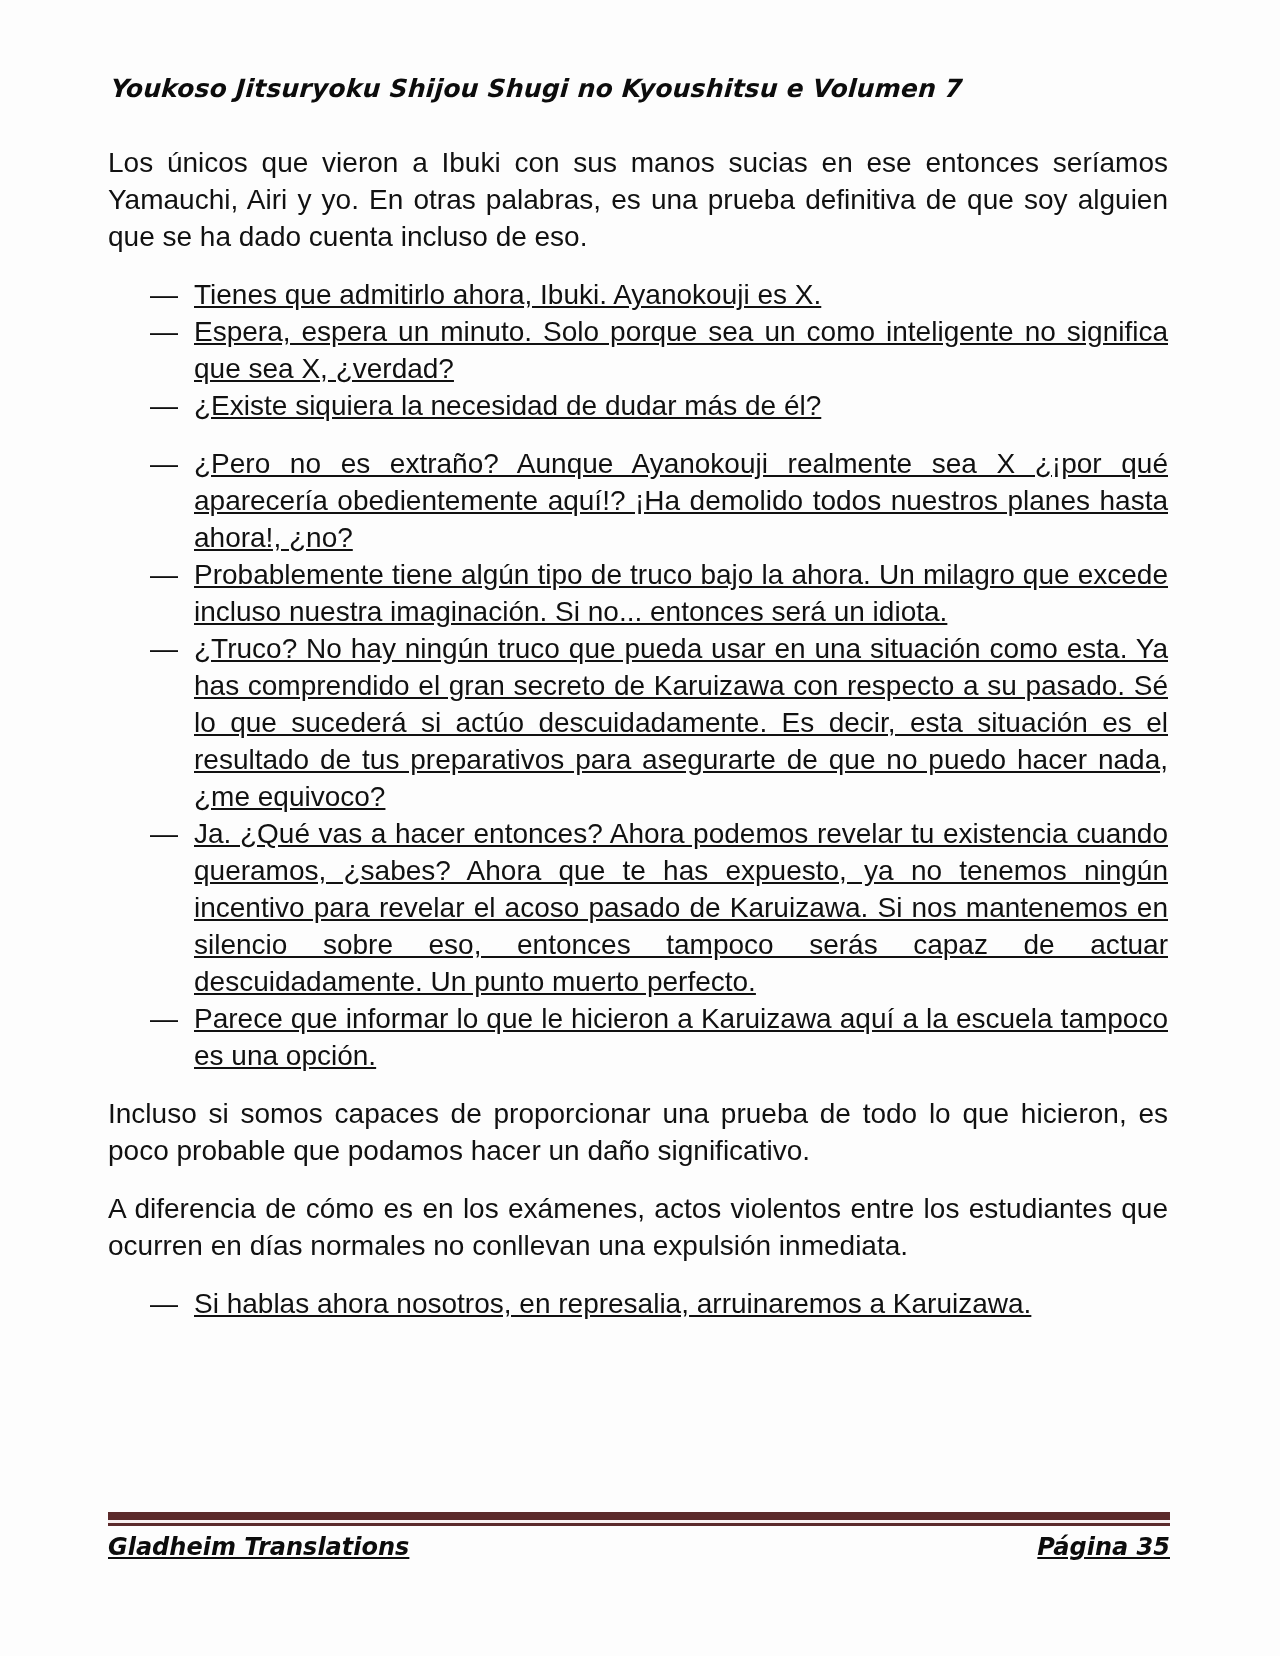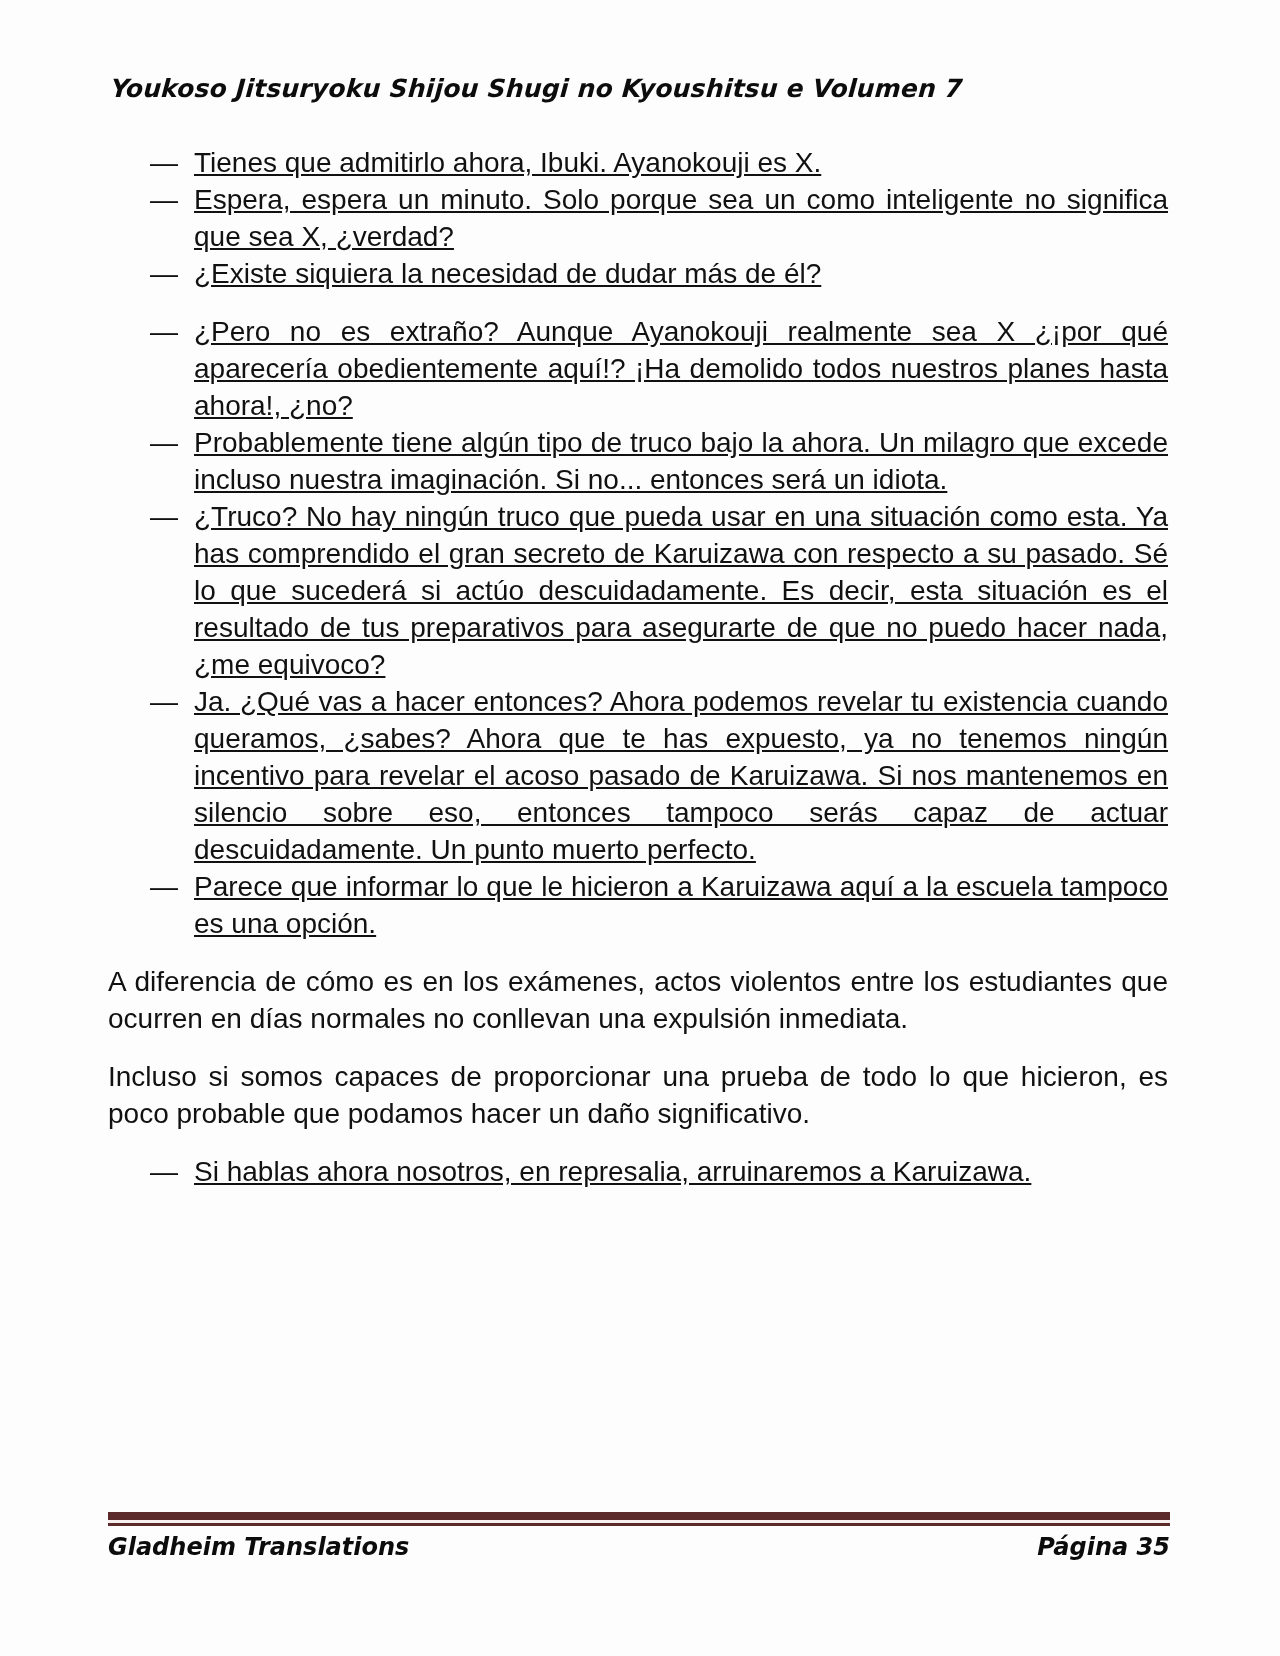--- a/index.html
+++ b/index.html
@@ -64,33 +64,35 @@
   .footer-row {
     display: flex;
     justify-content: space-between;
     align-items: baseline;
     margin-top: 7px;
     font-family: "DejaVu Sans", "Liberation Sans", sans-serif;
     font-weight: bold;
     font-style: italic;
     font-size: 24px;
     color: #0c0c0c;
+    text-decoration: underline;
   }
 </style>
 </head>
 <body>
 
 <div class="page">
 
   <div class="doc-header">
     <div class="title">Youkoso Jitsuryoku Shijou Shugi no Kyoushitsu e Volumen 7</div>
   </div>
 
   <div class="content">
 
+    <p class="para">Los únicos que vieron a Ibuki con sus manos sucias en ese entonces seríamos Yamauchi, Airi y yo. En otras palabras, es una prueba definitiva de que soy alguien que se ha dado cuenta incluso de eso.</p>
 
     <div class="dialogue">
       <div class="dlg-item">
         <span class="dash">—</span>
         <span class="dlg-text">Tienes que admitirlo ahora, Ibuki. Ayanokouji es X.</span>
       </div>
       <div class="dlg-item">
         <span class="dash">—</span>
         <span class="dlg-text">Espera, espera un minuto. Solo porque sea un como inteligente no significa que sea X, ¿verdad?</span>
       </div>
@@ -117,23 +119,23 @@
       <div class="dlg-item">
         <span class="dash">—</span>
         <span class="dlg-text">Ja. ¿Qué vas a hacer entonces? Ahora podemos revelar tu existencia cuando queramos, ¿sabes? Ahora que te has expuesto, ya no tenemos ningún incentivo para revelar el acoso pasado de Karuizawa. Si nos mantenemos en silencio sobre eso, entonces tampoco serás capaz de actuar descuidadamente. Un punto muerto perfecto.</span>
       </div>
       <div class="dlg-item">
         <span class="dash">—</span>
         <span class="dlg-text">Parece que informar lo que le hicieron a Karuizawa aquí a la escuela tampoco es una opción.</span>
       </div>
     </div>
 
+    <p class="para">Incluso si somos capaces de proporcionar una prueba de todo lo que hicieron, es poco probable que podamos hacer un daño significativo.</p>
+
     <p class="para">A diferencia de cómo es en los exámenes, actos violentos entre los estudiantes que ocurren en días normales no conllevan una expulsión inmediata.</p>
-
-    <p class="para">Incluso si somos capaces de proporcionar una prueba de todo lo que hicieron, es poco probable que podamos hacer un daño significativo.</p>
 
     <div class="dialogue">
       <div class="dlg-item">
         <span class="dash">—</span>
         <span class="dlg-text">Si hablas ahora nosotros, en represalia, arruinaremos a Karuizawa.</span>
       </div>
     </div>
 
   </div>
 

